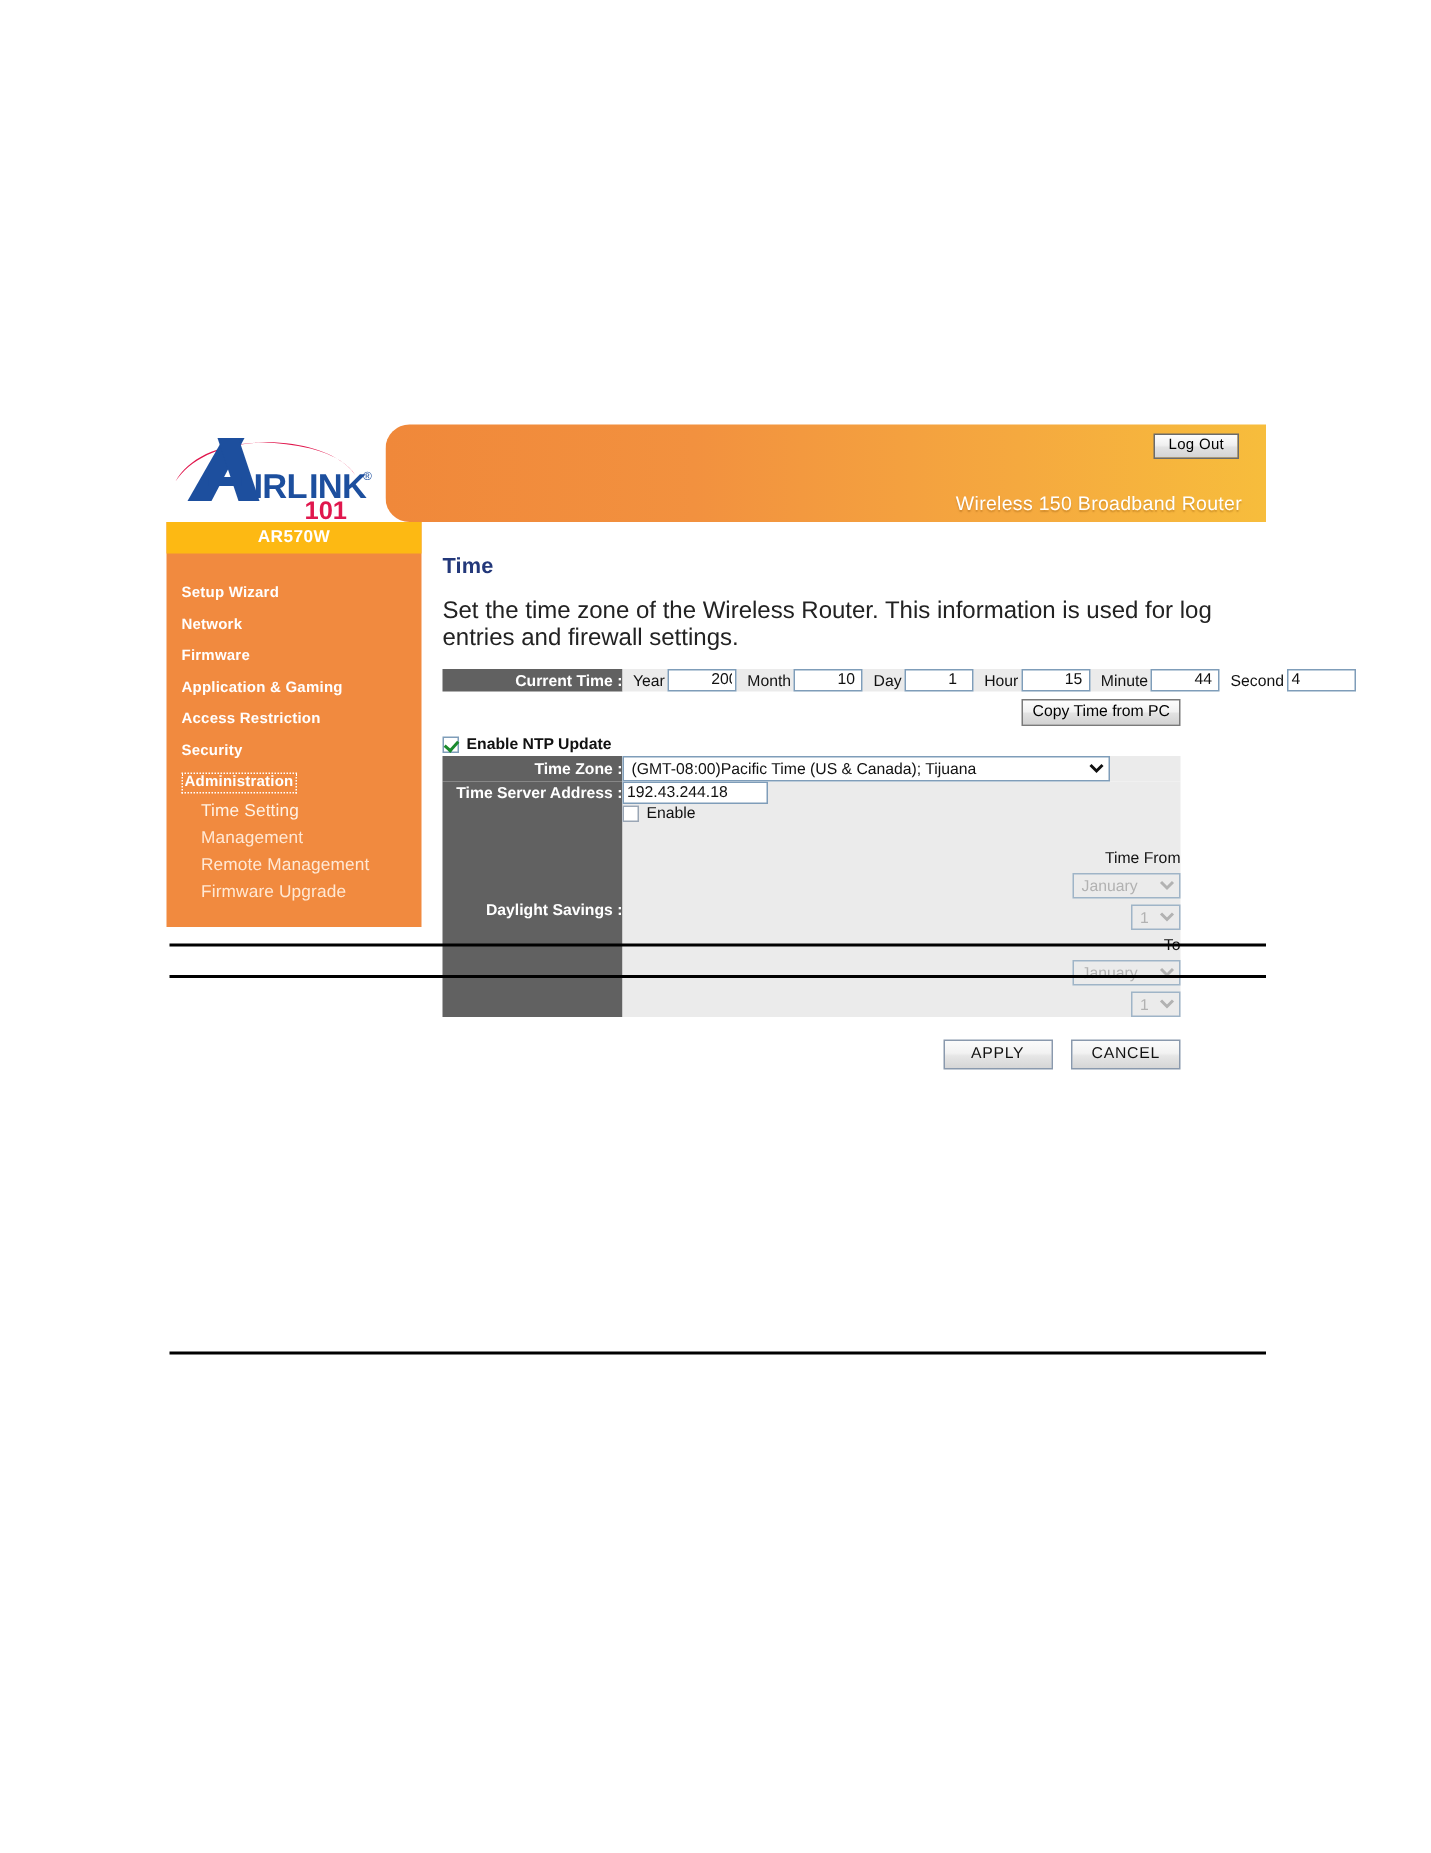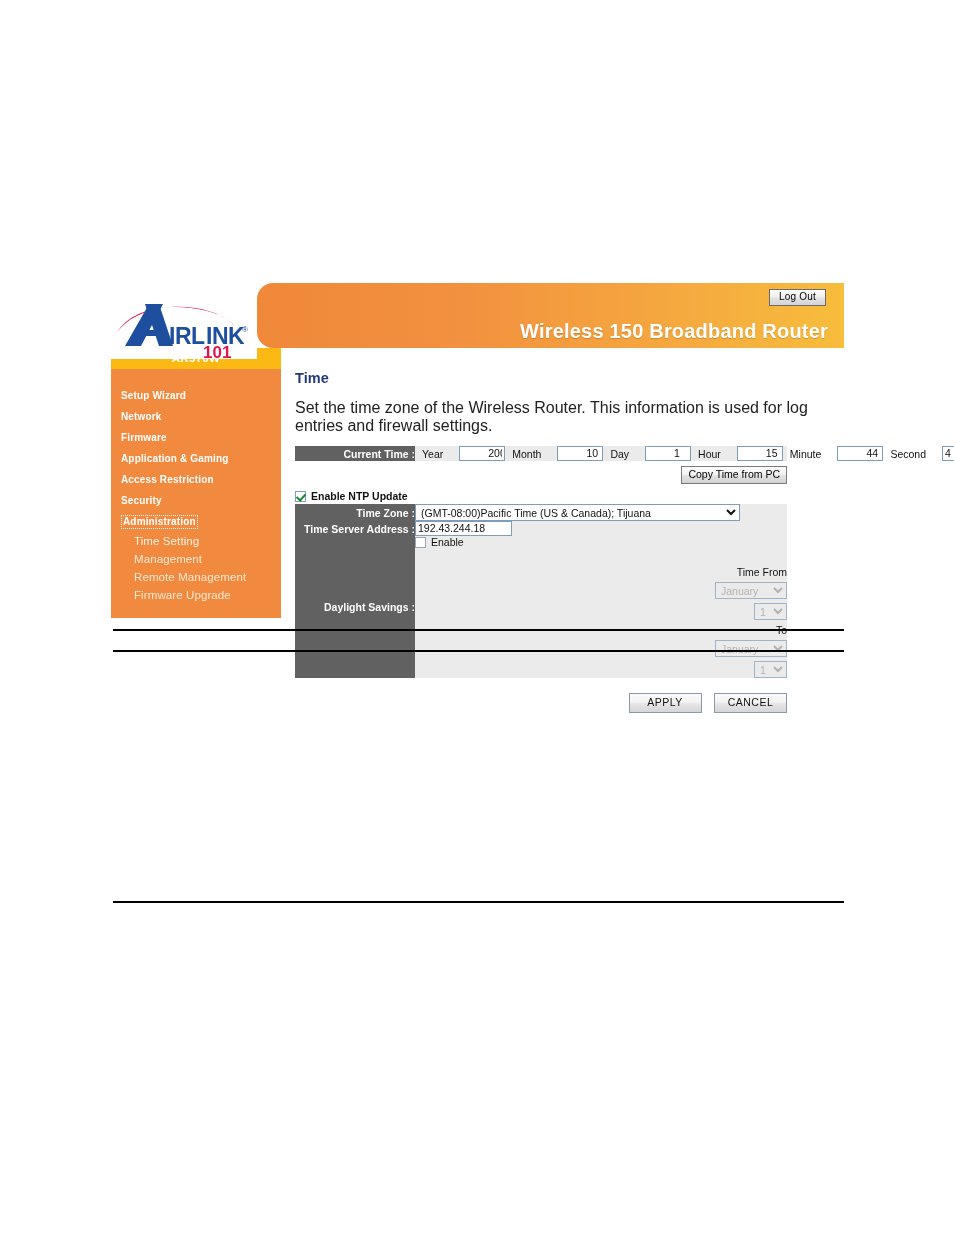--- a/index.html
+++ b/index.html
@@ -24,21 +24,21 @@
   }
 
   
   .header-row {
     position: relative;
     height: 65px;
   }
   .logo-box {
     position: absolute;
     left: 0;
-    top: 14px;
+    top: 2px;
     width: 146px;
     height: 62px;
     z-index: 3;
     background: #ffffff;
   }
   .logo-box svg { display: block; }
 
   .header-band {
     position: absolute;
     left: 146px;
@@ -62,22 +62,22 @@
     padding: 1px 9px 2px 9px;
     line-height: 12px;
     cursor: pointer;
     letter-spacing: 0.2px;
   }
   .header-title {
     position: absolute;
     right: 16px;
     bottom: 5px;
     color: #ffffff;
-    font-size: 20px;
-    font-weight: 700;
+    font-size: 13px;
+    font-weight: 400;
     letter-spacing: 0.2px;
     text-shadow: 0 1px 1px rgba(140,80,10,.35);
   }
 
   
   .body-row {
     position: relative;
   }
   .sidebar {
     position: absolute;
@@ -173,21 +173,21 @@
     display: flex;
     align-items: center;
     background: #ebebeb;
     font-size: 10.5px;
   }
   .ct-strip .unit {
     display: flex;
     align-items: center;
   }
   .ct-strip .uname {
-    padding: 0 16px 0 7px;
+    padding: 0 2px 0 7px;
     color: #111;
     white-space: nowrap;
   }
   input.txt {
     font-family: "Liberation Sans", sans-serif;
     font-size: 10.5px;
     color: #111;
     border: 1px solid #7f9db9;
     background: #ffffff;
     height: 15px;

